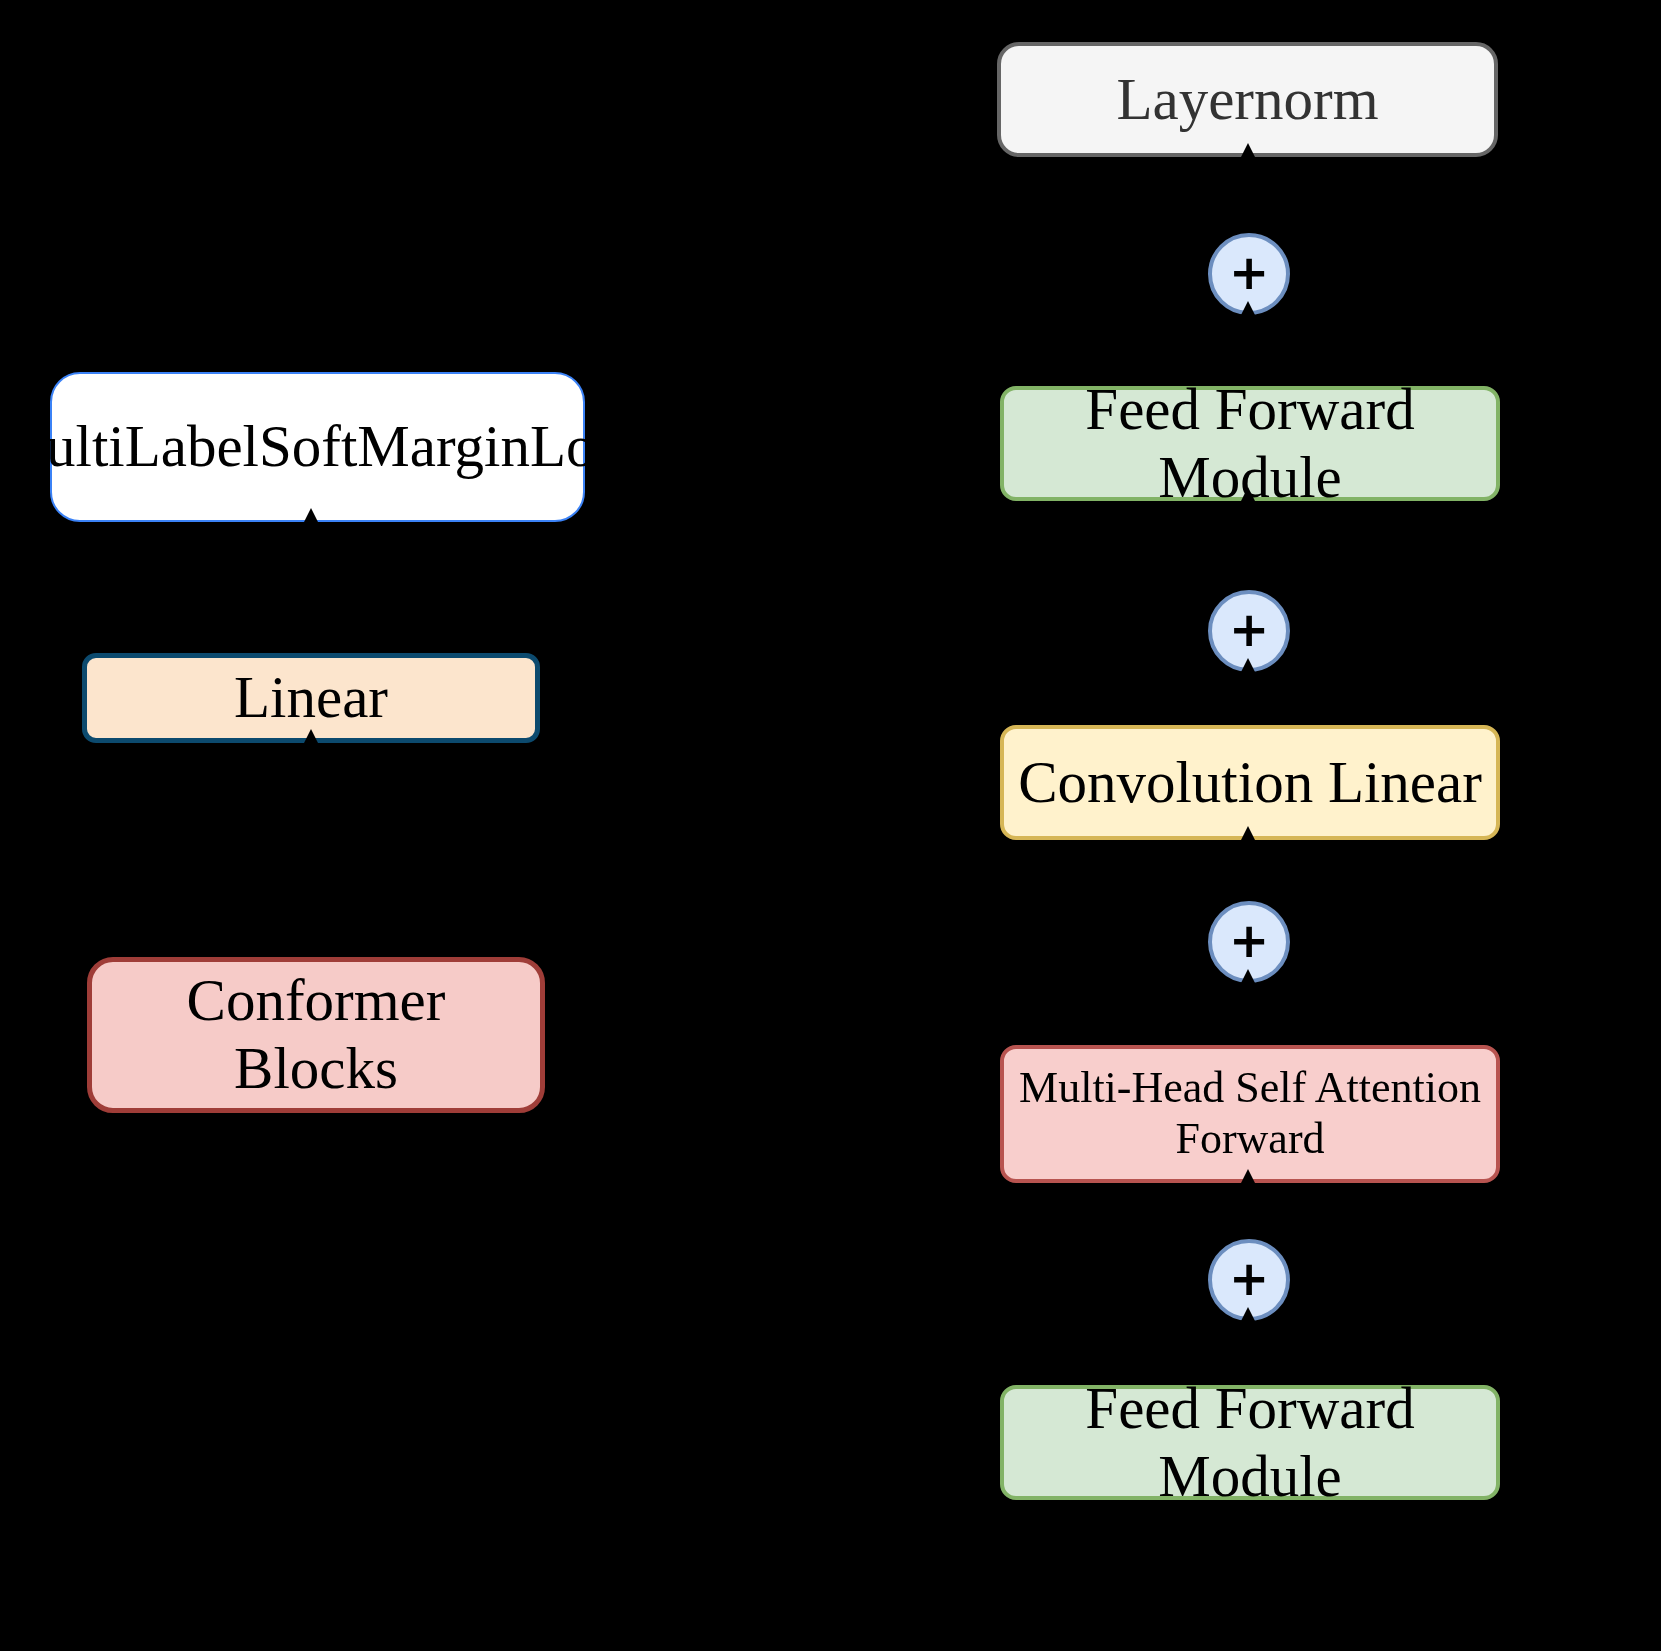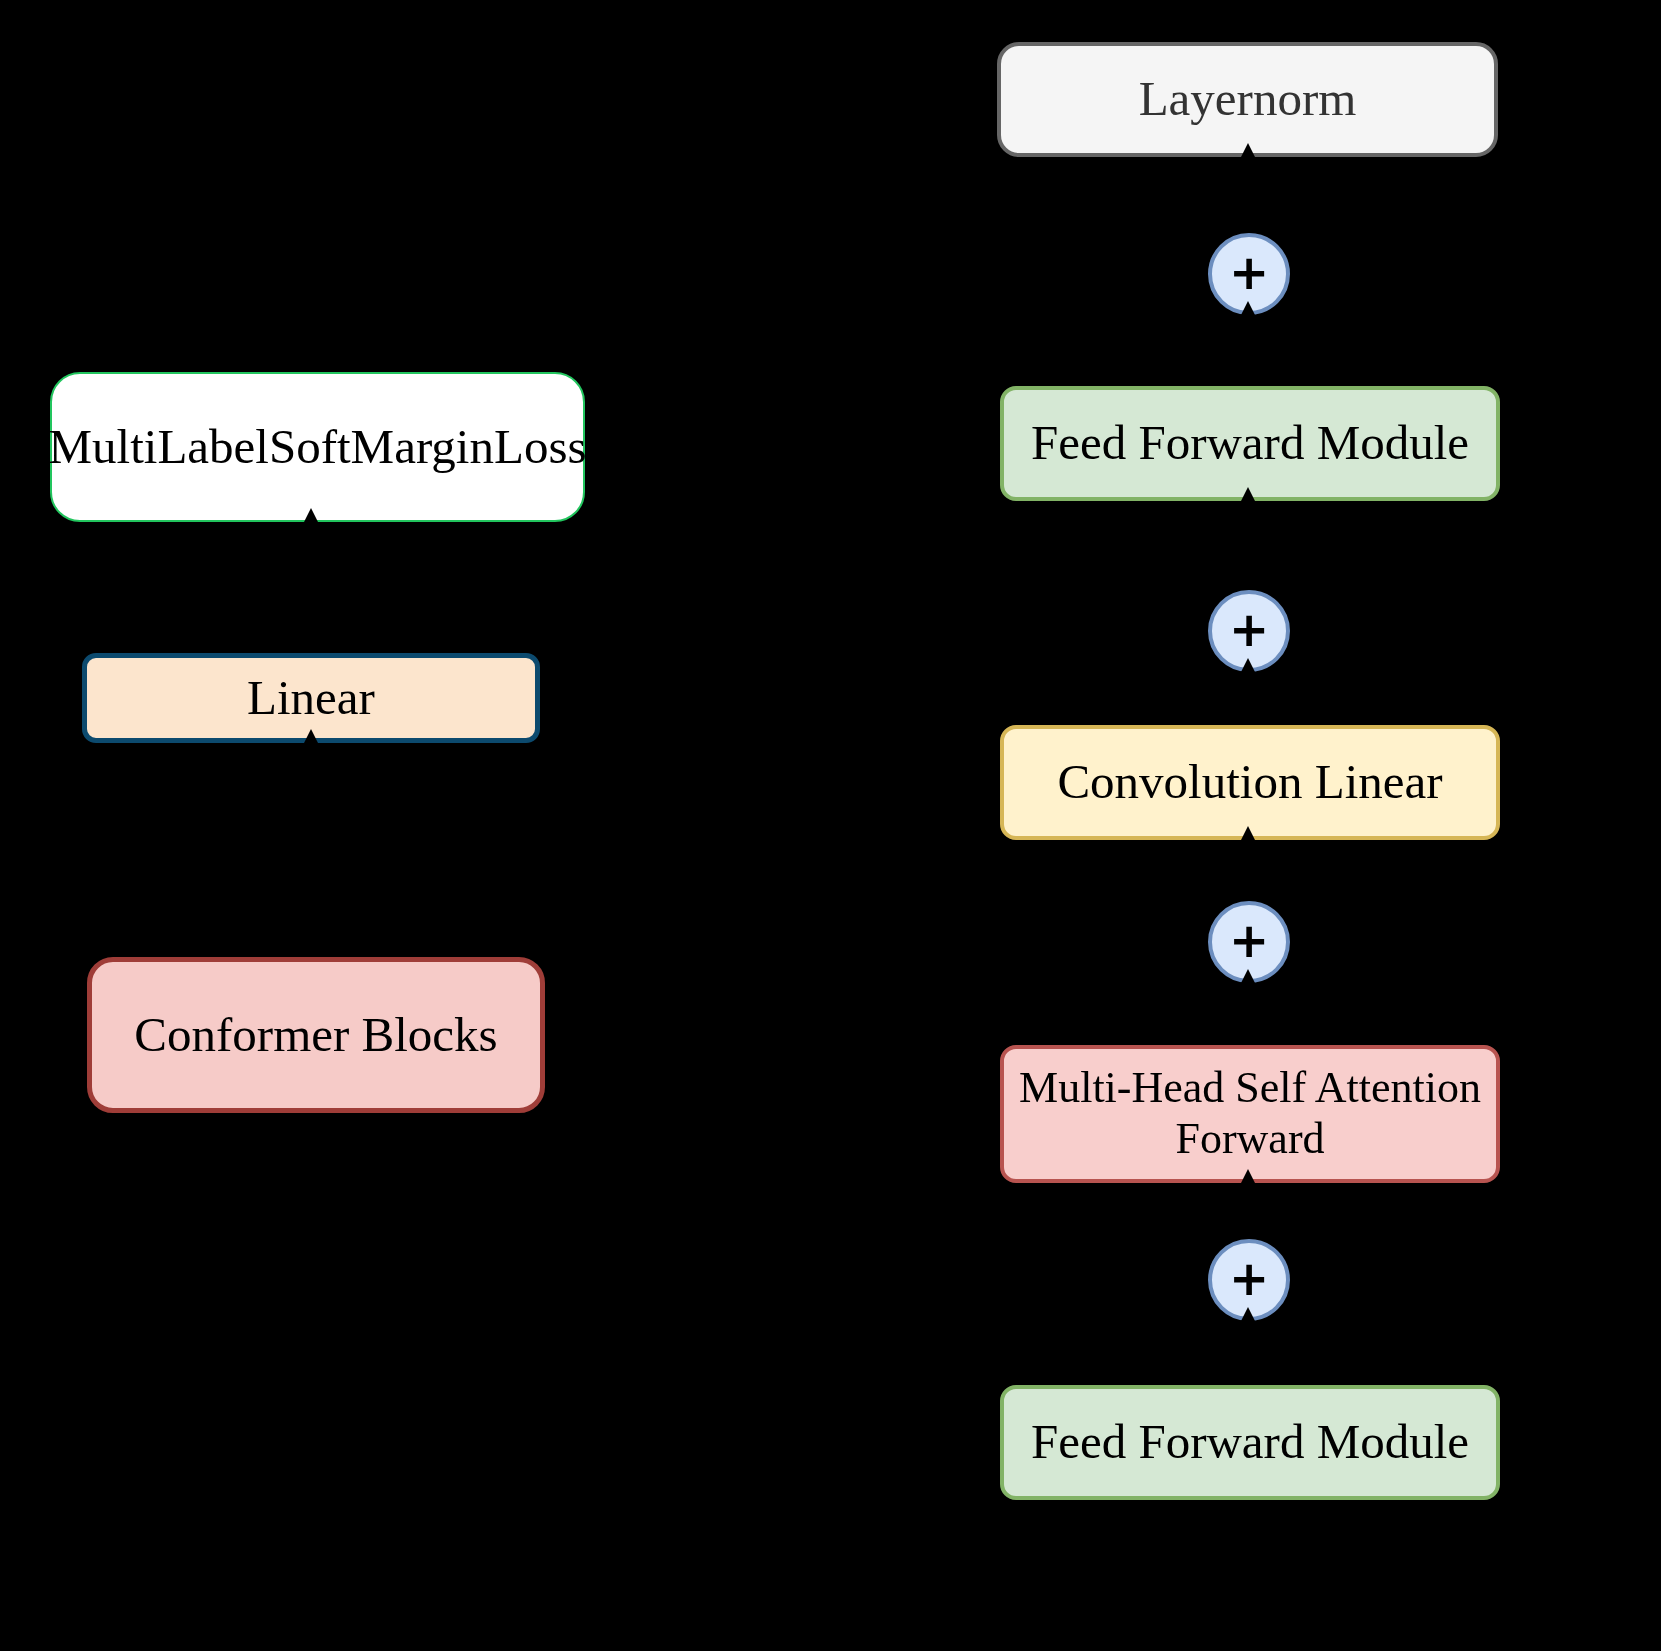--- a/index.html
+++ b/index.html
@@ -8,26 +8,26 @@
     width:1661px;height:1651px;
     background:#000000;
     overflow:hidden;
     font-family:"Liberation Serif", serif;
   }
   .node{
     position:absolute;
     box-sizing:border-box;
     display:flex;align-items:center;justify-content:center;
     text-align:center;
-    font-size:49px;color:#000;
+    font-size:59px;color:#000;
     line-height:1.15;
     padding:0 10px;
   }
   
-  #mlsm{left:50px;top:372px;width:535px;height:150px;background:#ffffff;border:2px solid #22c55e;border-radius:30px;}
+  #mlsm{left:50px;top:372px;width:535px;height:150px;background:#ffffff;border:2px solid #3b82f6;border-radius:30px;}
   #linear{left:82px;top:653px;width:458px;height:90px;background:#fce5cd;border:5px solid #0c4a6e;border-radius:14px;}
   #conformer{left:87px;top:957px;width:458px;height:156px;background:#f6cbc8;border:5px solid #9f3d38;border-radius:26px;}
   
   #layernorm{left:997px;top:42px;width:501px;height:115px;background:#f5f5f5;border:4px solid #666666;border-radius:22px;color:#333333;}
   #ffm1{left:1000px;top:386px;width:500px;height:115px;background:#d5e8d4;border:4px solid #82b366;border-radius:16px;}
   #conv{left:1000px;top:725px;width:500px;height:115px;background:#fff2cc;border:4px solid #d6b656;border-radius:16px;}
   #mhsa{left:1000px;top:1045px;width:500px;height:138px;background:#f8cecc;border:4px solid #b85450;border-radius:16px;font-size:44px;}
   #ffm2{left:1000px;top:1385px;width:500px;height:115px;background:#d5e8d4;border:4px solid #82b366;border-radius:16px;}
   
   .plus{

